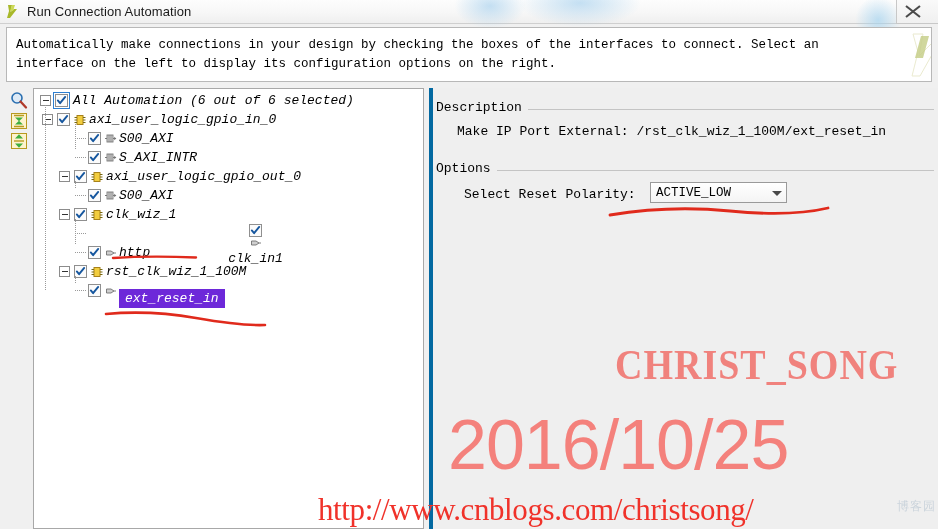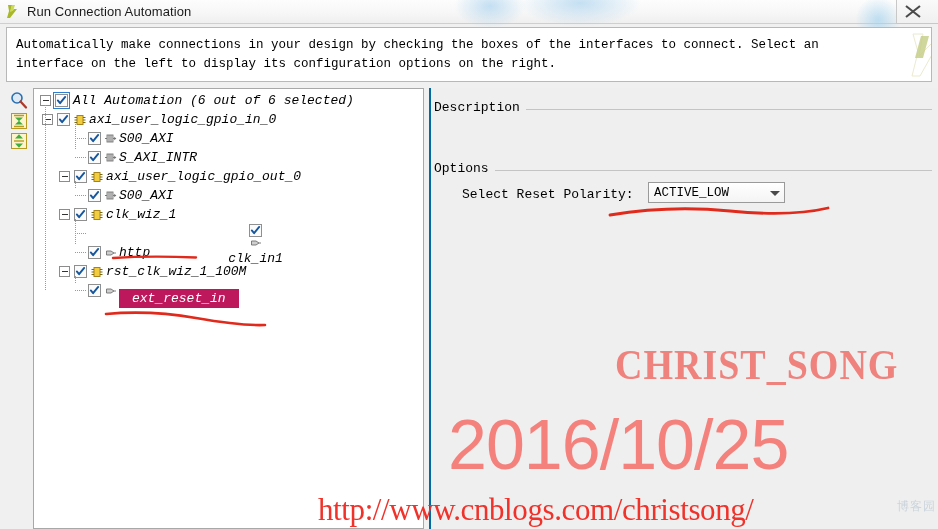--- a/index.html
+++ b/index.html
@@ -166,33 +166,33 @@
     background-size: 1px 2px;
   }
   .dots-h {
     position: absolute;
     height: 1px;
     background-image: linear-gradient(to right, #9a9a9a 50%, transparent 50%);
     background-size: 2px 1px;
   }
 
   .sel {
-    background: #be185d;
+    background: #6d28d9;
     color: #ffffff;
-    padding: 0 13px;
+    padding: 0 6px;
     margin-top: 16px;
   }
 
   
   .rightpanel {
     position: absolute;
     left: 429px; top: 88px;
     width: 509px; height: 441px;
     background: #efefef;
-    border-left: 2px solid #0369a1;
+    border-left: 4px solid #0369a1;
     box-sizing: border-box;
     overflow: hidden;
   }
   .sect {
     position: absolute;
     left: 3px;
     font-family: "Liberation Mono", monospace;
     font-size: 13px;
     color: #000;
     white-space: nowrap;
@@ -572,20 +572,21 @@
     </div>
   </div>
 
   <div class="rightpanel">
 
     <div class="sect" style="top:12px; width:498px;">
       <span class="rule" style="width:498px;"></span>
       <span class="cap">Description</span>
     </div>
 
+    <div class="desc-line" style="top:36px; left:24px;">Make IP Port External: /rst_clk_wiz_1_100M/ext_reset_in</div>
 
     <div class="sect" style="top:73px; width:498px;">
       <span class="rule" style="width:498px;"></span>
       <span class="cap">Options</span>
     </div>
 
     <div class="opt-label">Select Reset Polarity:</div>
 
     <div class="combo">
       <span class="val">ACTIVE_LOW</span>

